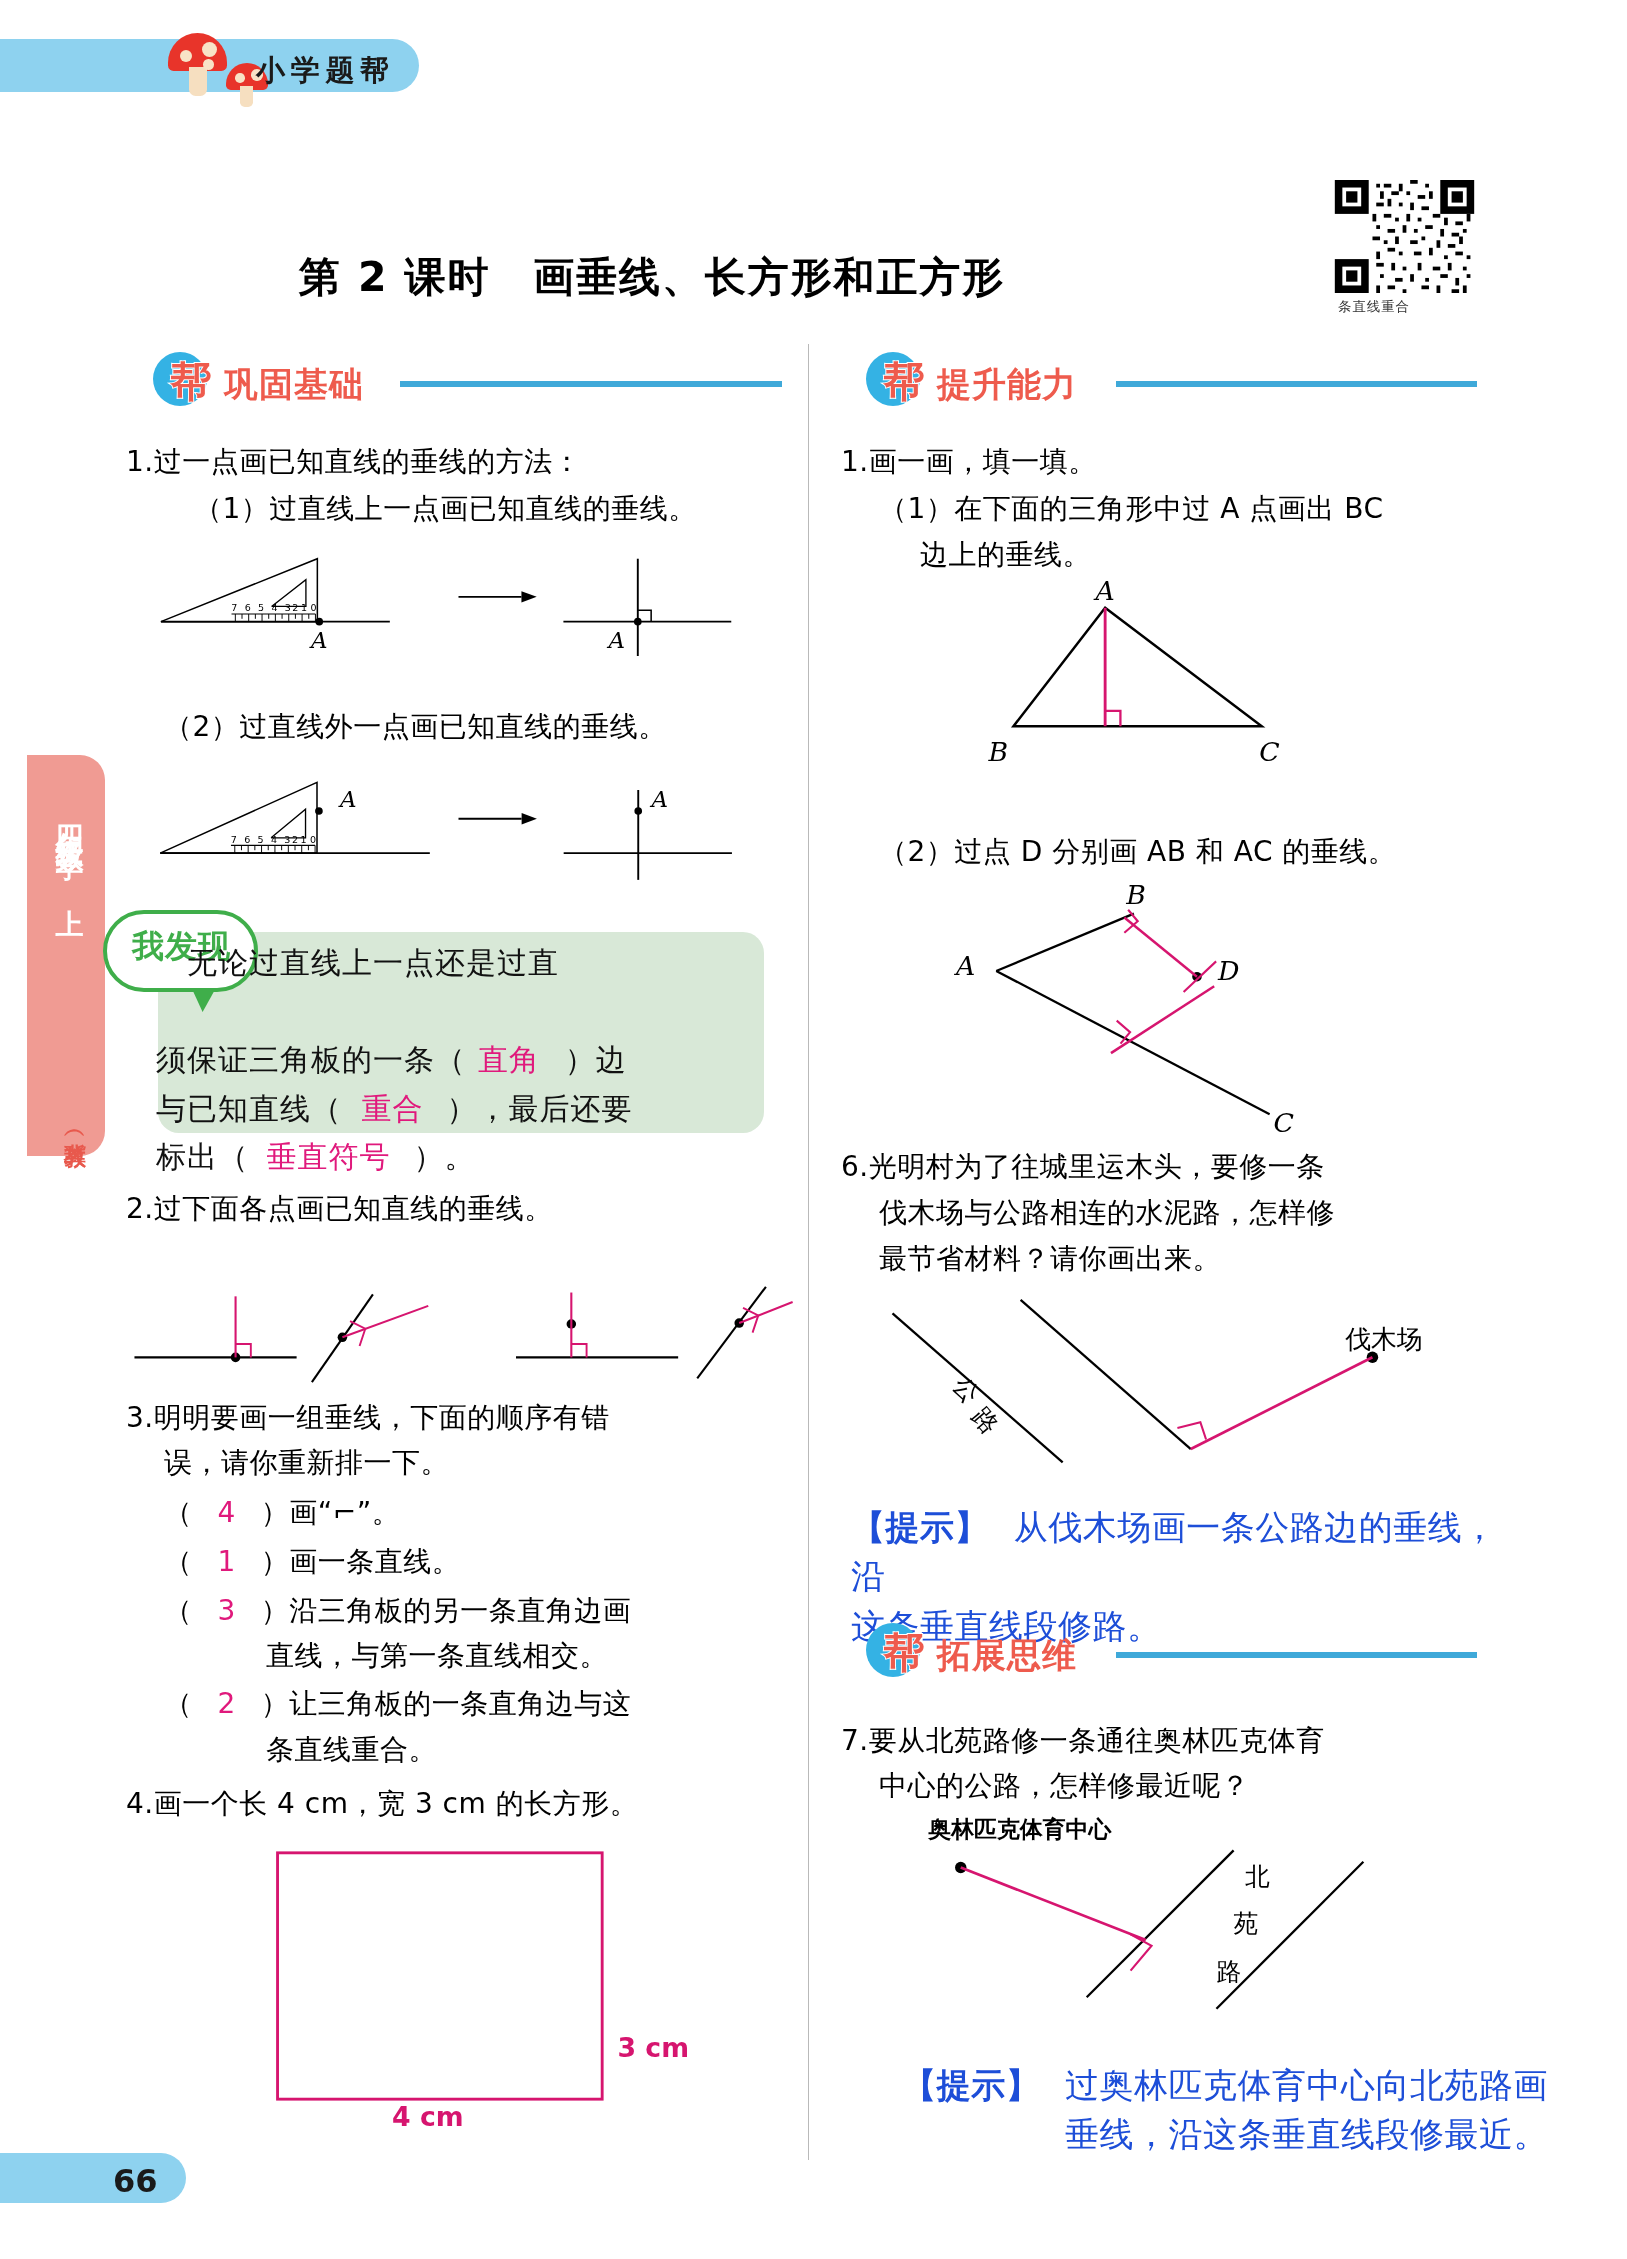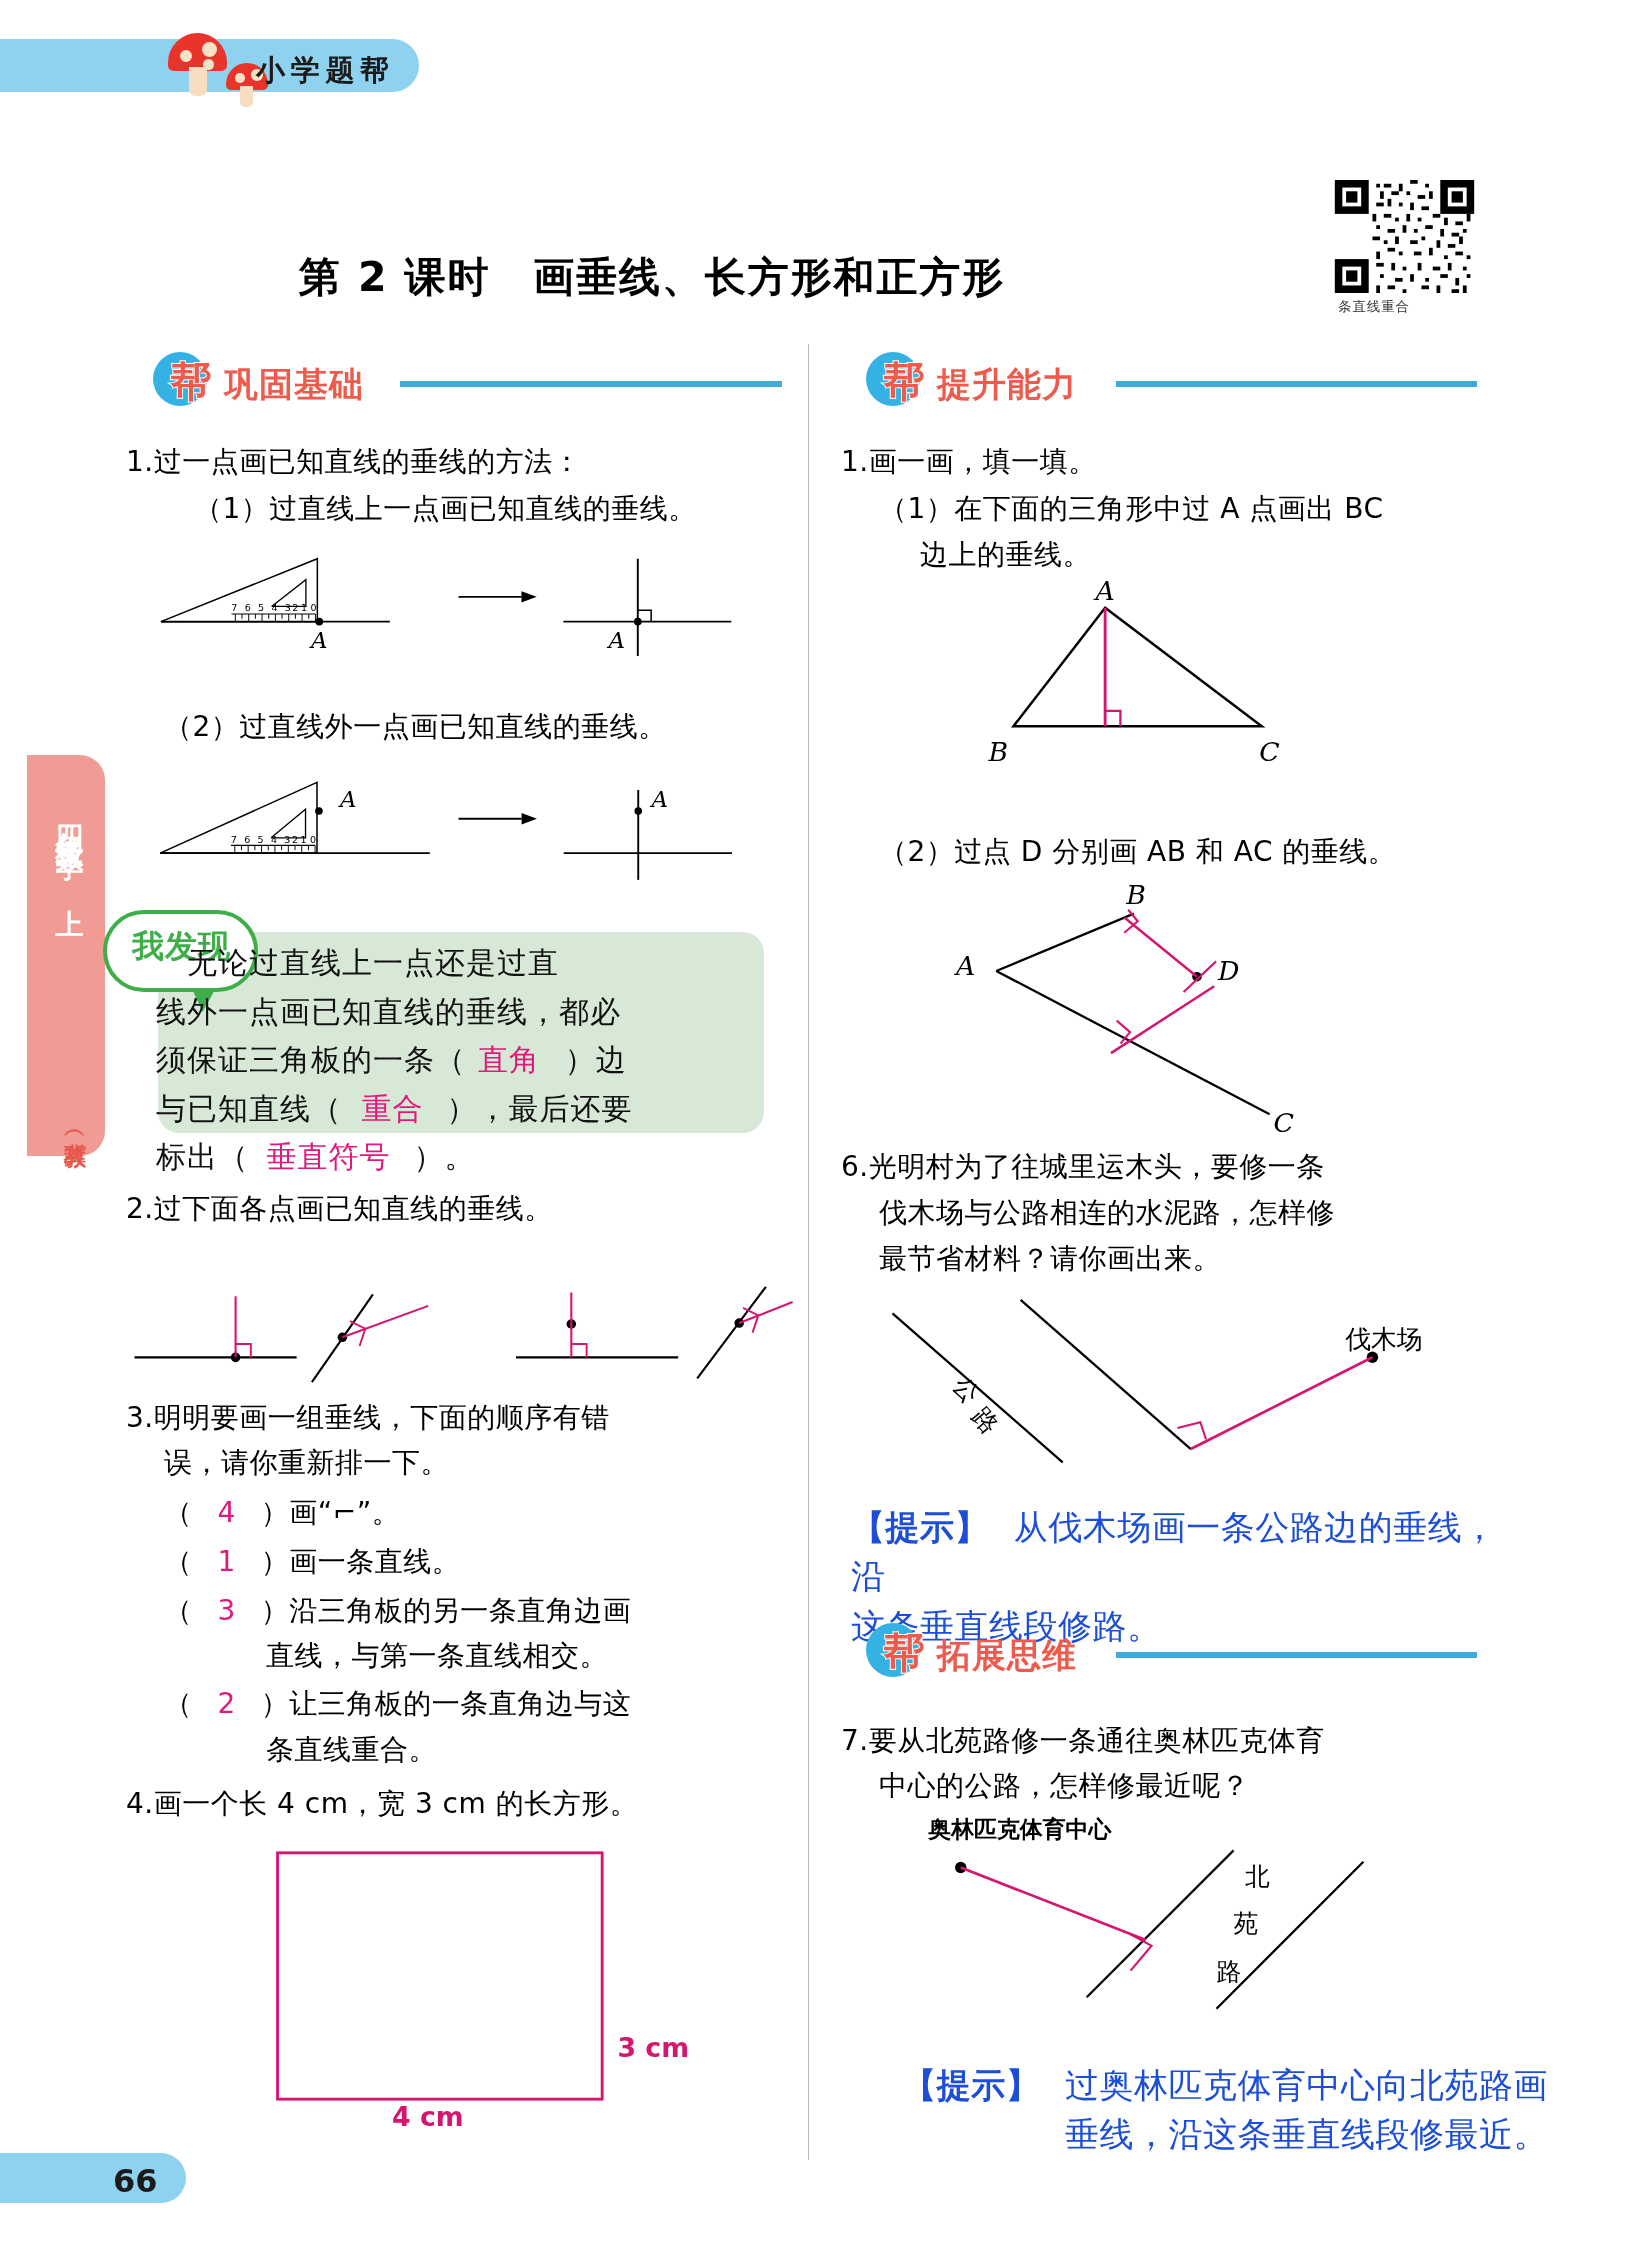--- a/index.html
+++ b/index.html
@@ -403,21 +403,21 @@
     <text x="532" y="44" font-size="24" font-style="italic" font-family="DejaVu Serif, serif">A</text>
   </svg>
 </div>
 
 <div class="found-box"></div>
 <div class="found-bubble-tail"></div>
 <div class="found-bubble"></div>
 <div class="found-bubble-text">我发现</div>
 <div class="found-text">
   <span>无论过直线上一点还是过直</span><br>
-  <span style="position:relative;left:-31px;">线外一点画已知直线的垂线，都必</span><br>
+  <br>
   <span style="position:relative;left:-31px;">须保证三角板的一条（</span><span class="ans-pink" style="position:relative;left:-19px;">直角</span><span style="position:relative;left:5.7px;">）边</span><br>
   <span style="position:relative;left:-31px;">与已知直线（</span><span class="ans-pink" style="position:relative;left:-11.5px;">重合</span><span style="position:relative;left:11.5px;">），最后还要</span><br>
   <span style="position:relative;left:-31px;">标出（</span><span class="ans-pink" style="position:relative;left:-13.4px;">垂直符号</span><span style="position:relative;left:9.6px;">）。</span>
 </div>
 
 <div class="q" style="left:126px;top:1189px;">2.过下面各点画已知直线的垂线。</div>
 
 <div class="svgbox" style="left:124px;top:1262px;">
   <svg width="660" height="124" viewBox="0 0 690 130">
 

